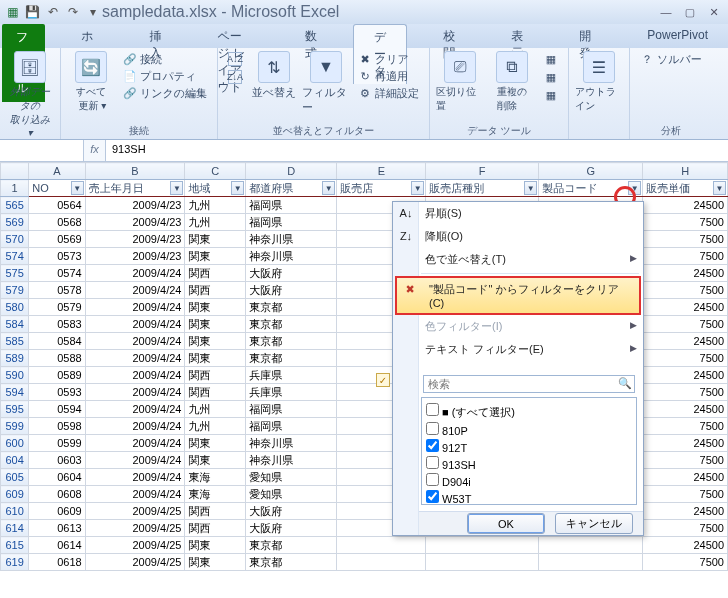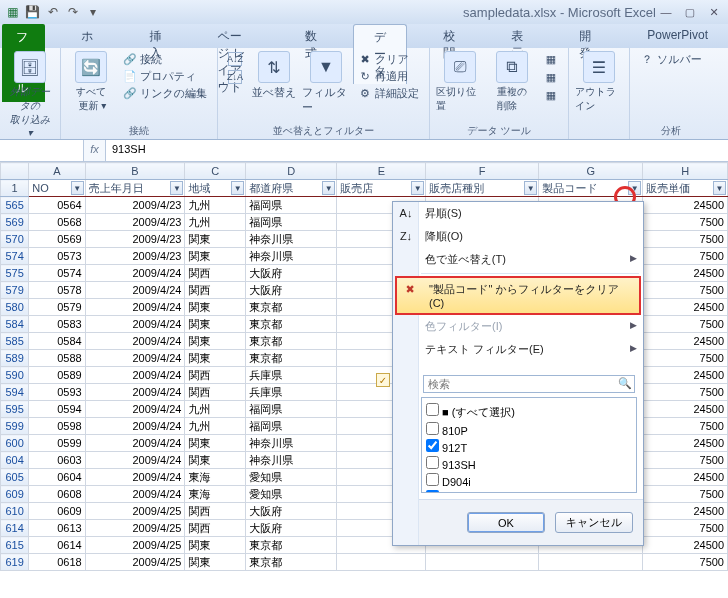--- a/index.html
+++ b/index.html
@@ -2,21 +2,21 @@
 <html><head>
 <meta charset="utf-8">
 <style>
   * { box-sizing: border-box; margin: 0; padding: 0; }
   body { font-family: "Meiryo UI", "MS PGothic", sans-serif; font-size: 11px; background: #fff; overflow: hidden; width: 728px; height: 598px; position: relative; }
 
   
   .title-bar { height: 24px; background: linear-gradient(#e8f0fb,#d0dff2); display: flex; align-items: center; padding: 0 4px; color: #555; }
   .qat { display: flex; gap: 2px; align-items: center; }
   .qat .icon { width: 18px; height: 18px; display: flex; align-items: center; justify-content: center; font-size: 12px; }
-  .title-text { flex: 1; text-align: right; font-size: 13px; color: #5b6b84; }
+  .title-text { flex: 1; text-align: left; font-size: 16px; color: #5b6b84; }
   .win-ctrls { display: flex; gap: 4px; }
   .win-ctrls span { width: 20px; text-align: center; color: #556; }
 
   
   .ribbon-tabs { height: 24px; background: linear-gradient(#d9e6f7,#c9daf0); display: flex; align-items: flex-start; padding-left: 2px; gap: 16px; }
   .ribbon-tabs .tab { padding: 4px 20px; font-size: 12px; color: #3b4f6b; cursor: default; }
   .ribbon-tabs .tab.file { background: #107c10; color: #fff; padding: 5px 14px; border-radius: 2px 2px 0 0; }
   .ribbon-tabs .tab.active { background: #f5f9fe; border: 1px solid #9fb6d4; border-bottom: none; border-radius: 3px 3px 0 0; }
 
   
@@ -55,23 +55,23 @@
   .ctx .iconcol { position:absolute; left:0; top:0; bottom:0; width:26px; background:#eef3fb; border-right:1px solid #dbe5f3;}
   .ctx-item { position:relative; padding:4px 18px 4px 32px; color:#222;}
   .ctx-item .cic { position:absolute; left:5px; top:3px; width:16px;height:16px; font-size:11px; display:flex;align-items:center;justify-content:center;}
   .ctx-item.disabled { color:#9aa4b2; }
   .ctx-item .arrow { position:absolute; right:6px; top:5px; font-size:9px; color:#556;}
   .ctx-sep { height:1px; background:#dbe5f3; margin:2px 4px 2px 28px;}
   .ctx-item.highlight { margin:0 2px; border:2px solid #e03030; background:linear-gradient(#fff2c8,#ffe28a); }
   .ctx .search { margin:14px 8px 4px 30px; position:relative;}
   .ctx .search input { width:100%; height:18px; font-size:11px; padding:1px 18px 1px 4px; border:1px solid #9fb6d4;}
   .ctx .search .mag { position:absolute; right:3px; top:2px; font-size:11px; color:#39547e;}
-  .ctx .checks { margin:2px 6px 6px 28px; border:1px solid #9fb6d4; background:#fff; padding:4px; height:96px; overflow:auto;}
+  .ctx .checks { margin:2px 6px 6px 28px; border:1px solid #9fb6d4; background:#fff; padding:4px; height:108px; overflow:auto;}
   .ctx .checks label { display:block; font-size:11px; padding:1px 0;}
-  .ctx .btns { display:flex; justify-content:flex-end; gap:10px; padding:12px 10px; background:#eef2f8; border-top:1px solid #d2ddee;}
+  .ctx .btns { display:flex; justify-content:flex-end; gap:10px; padding:1px 10px; background:#eef2f8; border-top:1px solid #d2ddee;}
   .ctx .btns button { width:78px; height:21px; font-size:11px; background:linear-gradient(#fdfdfe,#e6ecf5); border:1px solid #8fa6c6; border-radius:3px;}
   .ctx .btns button.primary { box-shadow:0 0 0 1px #6fa0e8 inset;}
 
   .checkmark { position:absolute; left:376px; top:373px; width:14px;height:14px; border:1px solid #caa94a; background:#fff8dc; color:#b07500; font-size:10px; display:flex;align-items:center;justify-content:center; z-index:40;}
 </style>
 </head>
 <body>
 
 <div class="title-bar">
   <div class="qat">

